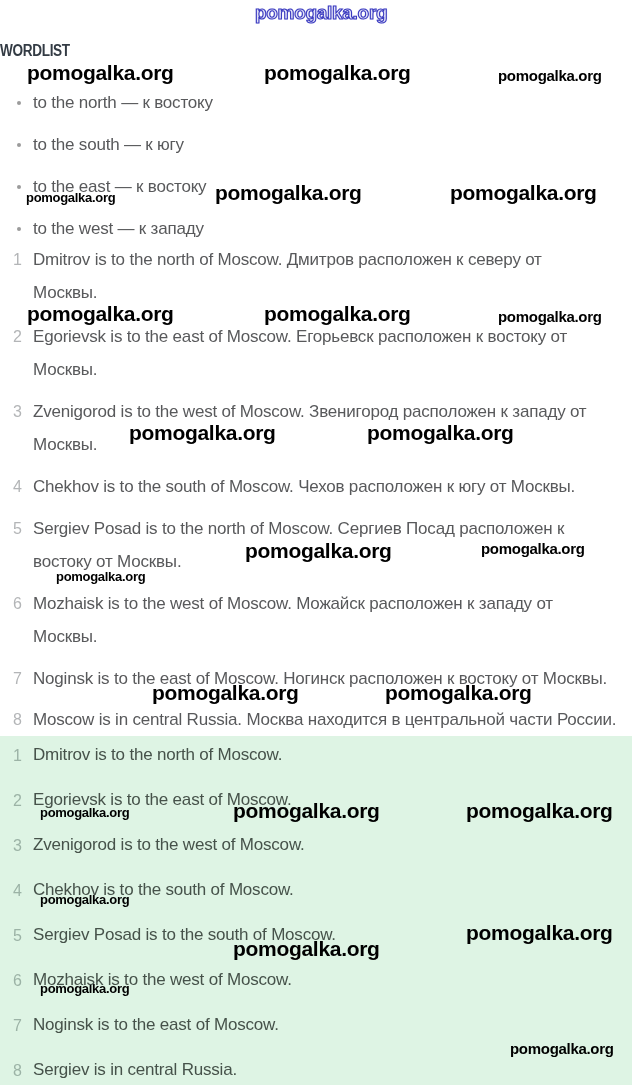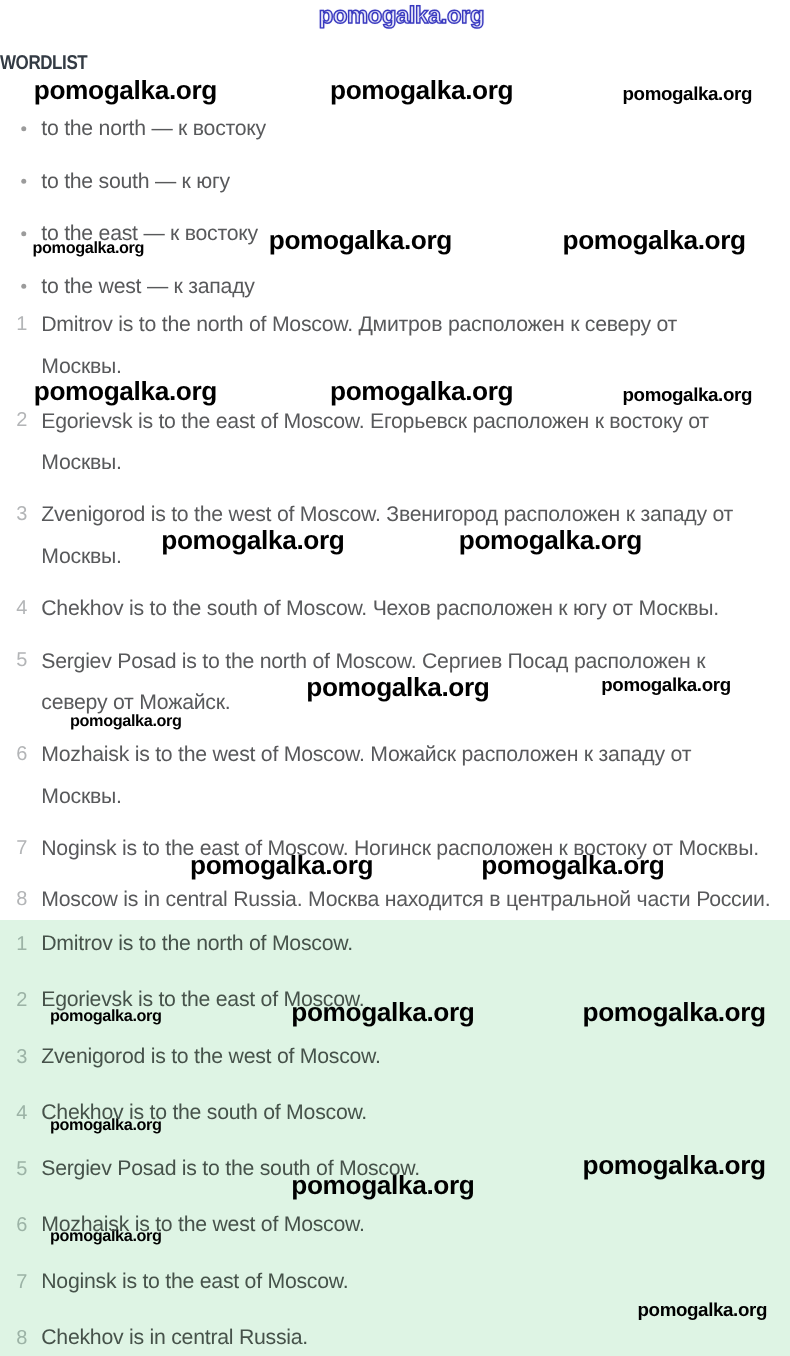--- a/index.html
+++ b/index.html
@@ -179,21 +179,21 @@
     <div>Zvenigorod is to the west of Moscow. Звенигород расположен к западу от</div>
     <div>Москвы.</div>
   </div>
   <div class="ex-item" style="top:470px">
     <span class="ex-num">4</span>
     <div>Chekhov is to the south of Moscow. Чехов расположен к югу от Москвы.</div>
   </div>
   <div class="ex-item" style="top:512px">
     <span class="ex-num">5</span>
     <div>Sergiev Posad is to the north of Moscow. Сергиев Посад расположен к</div>
-    <div>северу от Можайск.</div>
+    <div>востоку от Москвы.</div>
   </div>
   <div class="ex-item" style="top:587px">
     <span class="ex-num">6</span>
     <div>Mozhaisk is to the west of Moscow. Можайск расположен к западу от</div>
     <div>Москвы.</div>
   </div>
   <div class="ex-item" style="top:662px">
     <span class="ex-num">7</span>
     <div>Noginsk is to the east of Moscow. Ногинск расположен к востоку от Москвы.</div>
   </div>
@@ -225,16 +225,16 @@
   <div class="ans-item" style="top:969px">
     <span class="ans-num">6</span>
     <span>Mozhaisk is to the west of Moscow.</span>
   </div>
   <div class="ans-item" style="top:1014px">
     <span class="ans-num">7</span>
     <span>Noginsk is to the east of Moscow.</span>
   </div>
   <div class="ans-item" style="top:1059px">
     <span class="ans-num">8</span>
-    <span>Chekhov is in central Russia.</span>
+    <span>Sergiev is in central Russia.</span>
   </div>
 
 </div>
 
 </body></html>

